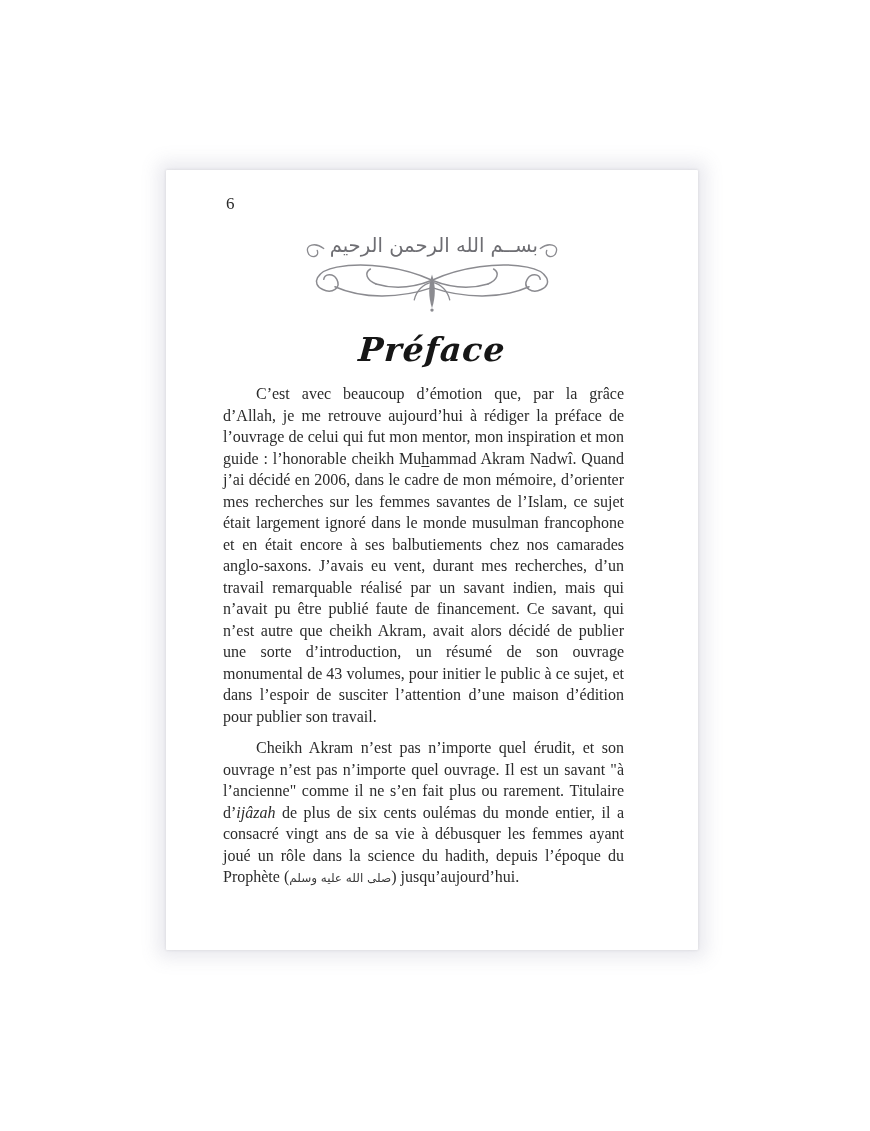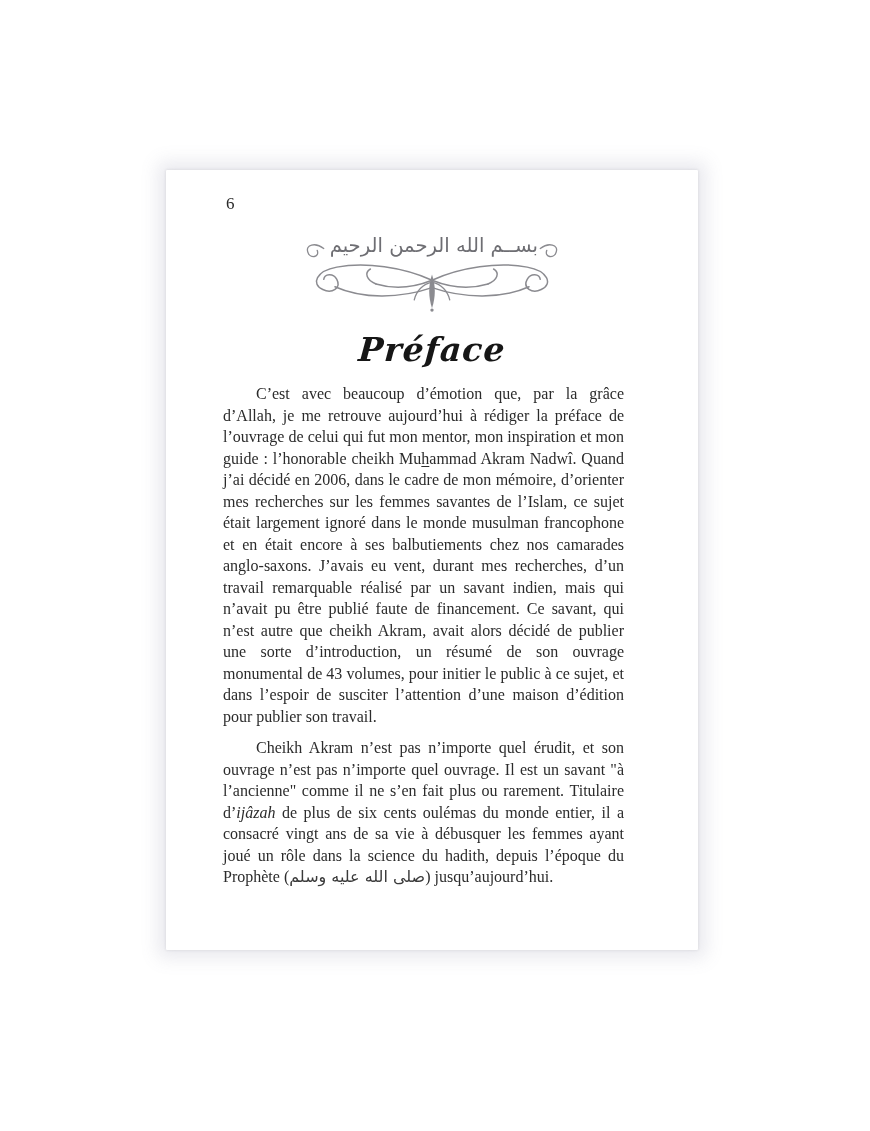--- a/index.html
+++ b/index.html
@@ -83,21 +83,21 @@
     text-decoration: underline;
     text-underline-offset: 2px;
   }
 
   .seg-italic {
     font-style: italic;
   }
 
   .seg-arabic {
     font-family: "DejaVu Sans", sans-serif;
-    font-size: 16px;
+    font-size: 12px;
     color: #3a3a3a;
     white-space: nowrap;
   }
 </style>
 </head>
 <body>
 
 <div class="canvas">
 
   <div class="book-page">

